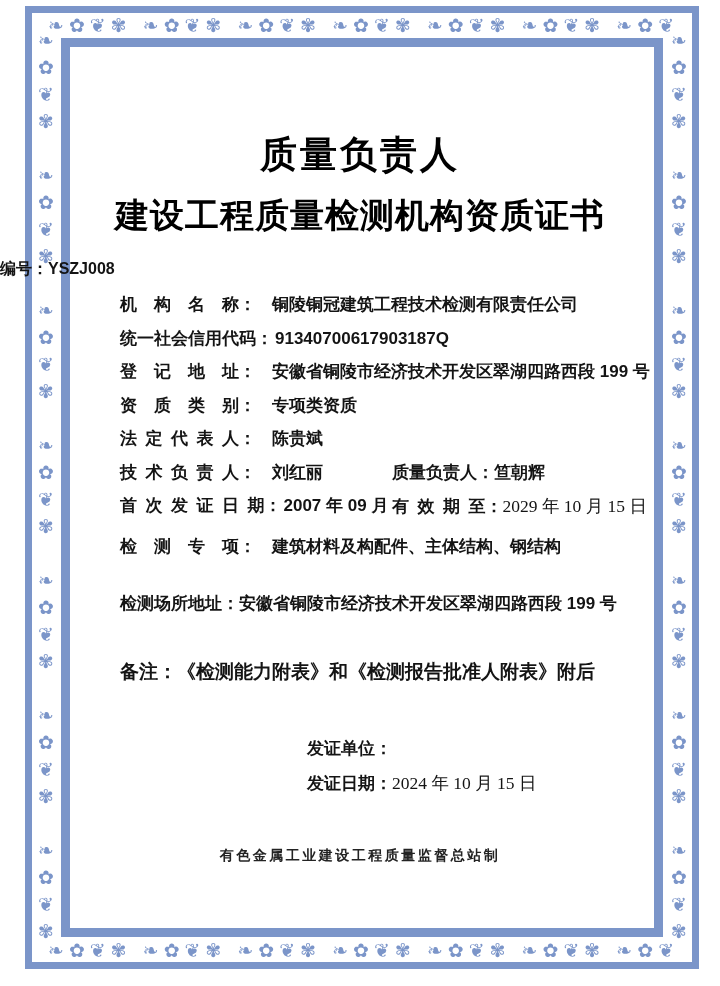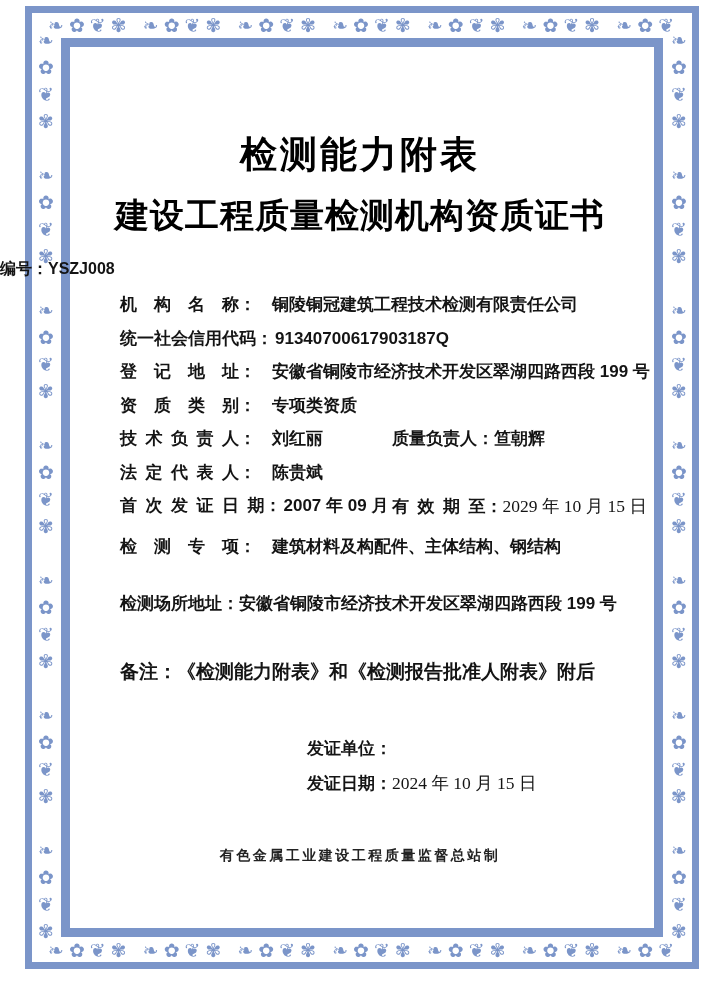--- a/index.html
+++ b/index.html
@@ -55,44 +55,44 @@
 <div class="page">
 
   <div class="frame-outer">
     <div class="orn orn-top">❧✿❦✾ ❧✿❦✾ ❧✿❦✾ ❧✿❦✾ ❧✿❦✾ ❧✿❦✾ ❧✿❦✾ ❧✿❦✾ ❧✿❦✾ ❧✿❦✾ ❧✿❦✾ ❧✿❦✾ ❧✿❦✾ ❧✿❦✾ ❧✿❦✾ ❧✿❦✾ ❧✿❦✾ ❧✿❦✾ ❧✿❦✾ ❧✿❦✾ ❧✿❦✾ ❧✿❦✾ ❧✿❦✾ ❧✿❦✾ ❧✿❦✾ ❧✿❦✾ ❧✿❦✾ ❧✿❦✾ ❧✿❦✾ ❧✿❦✾ ❧✿❦✾ ❧✿❦✾ ❧✿❦✾ ❧✿❦✾ ❧✿❦✾ ❧✿❦✾ ❧✿❦✾ ❧✿❦✾ ❧✿❦✾ ❧✿❦✾ ❧✿❦✾ ❧✿❦✾ ❧✿❦✾ ❧✿❦✾ ❧✿❦✾ ❧✿❦✾ ❧✿❦✾ ❧✿❦✾ ❧✿❦✾ ❧✿❦✾ ❧✿❦✾ ❧✿❦✾ ❧✿❦✾ ❧✿❦✾ ❧✿❦✾ ❧✿❦✾ ❧✿❦✾ ❧✿❦✾ ❧✿❦✾ ❧✿❦✾ </div>
     <div class="orn orn-bottom">❧✿❦✾ ❧✿❦✾ ❧✿❦✾ ❧✿❦✾ ❧✿❦✾ ❧✿❦✾ ❧✿❦✾ ❧✿❦✾ ❧✿❦✾ ❧✿❦✾ ❧✿❦✾ ❧✿❦✾ ❧✿❦✾ ❧✿❦✾ ❧✿❦✾ ❧✿❦✾ ❧✿❦✾ ❧✿❦✾ ❧✿❦✾ ❧✿❦✾ ❧✿❦✾ ❧✿❦✾ ❧✿❦✾ ❧✿❦✾ ❧✿❦✾ ❧✿❦✾ ❧✿❦✾ ❧✿❦✾ ❧✿❦✾ ❧✿❦✾ ❧✿❦✾ ❧✿❦✾ ❧✿❦✾ ❧✿❦✾ ❧✿❦✾ ❧✿❦✾ ❧✿❦✾ ❧✿❦✾ ❧✿❦✾ ❧✿❦✾ ❧✿❦✾ ❧✿❦✾ ❧✿❦✾ ❧✿❦✾ ❧✿❦✾ ❧✿❦✾ ❧✿❦✾ ❧✿❦✾ ❧✿❦✾ ❧✿❦✾ ❧✿❦✾ ❧✿❦✾ ❧✿❦✾ ❧✿❦✾ ❧✿❦✾ ❧✿❦✾ ❧✿❦✾ ❧✿❦✾ ❧✿❦✾ ❧✿❦✾ </div>
     <div class="orn orn-left">❧✿❦✾ ❧✿❦✾ ❧✿❦✾ ❧✿❦✾ ❧✿❦✾ ❧✿❦✾ ❧✿❦✾ ❧✿❦✾ ❧✿❦✾ ❧✿❦✾ ❧✿❦✾ ❧✿❦✾ ❧✿❦✾ ❧✿❦✾ ❧✿❦✾ ❧✿❦✾ ❧✿❦✾ ❧✿❦✾ ❧✿❦✾ ❧✿❦✾ ❧✿❦✾ ❧✿❦✾ ❧✿❦✾ ❧✿❦✾ ❧✿❦✾ ❧✿❦✾ ❧✿❦✾ ❧✿❦✾ ❧✿❦✾ ❧✿❦✾ ❧✿❦✾ ❧✿❦✾ ❧✿❦✾ ❧✿❦✾ ❧✿❦✾ ❧✿❦✾ ❧✿❦✾ ❧✿❦✾ ❧✿❦✾ ❧✿❦✾ ❧✿❦✾ ❧✿❦✾ ❧✿❦✾ ❧✿❦✾ ❧✿❦✾ ❧✿❦✾ ❧✿❦✾ ❧✿❦✾ ❧✿❦✾ ❧✿❦✾ ❧✿❦✾ ❧✿❦✾ ❧✿❦✾ ❧✿❦✾ ❧✿❦✾ ❧✿❦✾ ❧✿❦✾ ❧✿❦✾ ❧✿❦✾ ❧✿❦✾ </div>
     <div class="orn orn-right">❧✿❦✾ ❧✿❦✾ ❧✿❦✾ ❧✿❦✾ ❧✿❦✾ ❧✿❦✾ ❧✿❦✾ ❧✿❦✾ ❧✿❦✾ ❧✿❦✾ ❧✿❦✾ ❧✿❦✾ ❧✿❦✾ ❧✿❦✾ ❧✿❦✾ ❧✿❦✾ ❧✿❦✾ ❧✿❦✾ ❧✿❦✾ ❧✿❦✾ ❧✿❦✾ ❧✿❦✾ ❧✿❦✾ ❧✿❦✾ ❧✿❦✾ ❧✿❦✾ ❧✿❦✾ ❧✿❦✾ ❧✿❦✾ ❧✿❦✾ ❧✿❦✾ ❧✿❦✾ ❧✿❦✾ ❧✿❦✾ ❧✿❦✾ ❧✿❦✾ ❧✿❦✾ ❧✿❦✾ ❧✿❦✾ ❧✿❦✾ ❧✿❦✾ ❧✿❦✾ ❧✿❦✾ ❧✿❦✾ ❧✿❦✾ ❧✿❦✾ ❧✿❦✾ ❧✿❦✾ ❧✿❦✾ ❧✿❦✾ ❧✿❦✾ ❧✿❦✾ ❧✿❦✾ ❧✿❦✾ ❧✿❦✾ ❧✿❦✾ ❧✿❦✾ ❧✿❦✾ ❧✿❦✾ ❧✿❦✾ </div>
     <div class="frame-inner"></div>
   </div>
 
-  <div class="abs title1">检测能力附表</div>
+  <div class="abs title1">质量负责人</div>
   <div class="abs title2">建设工程质量检测机构资质证书</div>
 
   <div class="abs serial"><span>编号：</span><span>YSZJ008</span></div>
 
   <div class="abs fields">
     <div class="row">
       <span class="flabel">机　构　名　称：</span><span class="fvalue">铜陵铜冠建筑工程技术检测有限责任公司</span>
     </div>
     <div class="row">
       <span class="flabel">统一社会信用代码：</span><span class="fvalue">91340700617903187Q</span>
     </div>
     <div class="row">
       <span class="flabel">登　记　地　址：</span><span class="fvalue">安徽省铜陵市经济技术开发区翠湖四路西段 199 号</span>
     </div>
     <div class="row">
       <span class="flabel">资　质　类　别：</span><span class="fvalue">专项类资质</span>
     </div>
     <div class="row">
+      <span class="flabel">法 定 代 表 人：</span><span class="fvalue">陈贵斌</span>
+    </div>
+    <div class="row">
       <span class="flabel">技 术 负 责 人：</span><span class="fvalue">刘红丽</span>
       <span class="col2"><span>质量负责人：</span><span>笪朝辉</span></span>
-    </div>
-    <div class="row">
-      <span class="flabel">法 定 代 表 人：</span><span class="fvalue">陈贵斌</span>
     </div>
     <div class="row">
       <span class="flabel">首 次 发 证 日 期：</span><span class="fvalue">2007 年 09 月</span>
       <span class="col2"><span>有 效 期 至：</span><span class="dval">2029 年 10 月 15 日</span></span>
     </div>
     <div class="row row-last">
       <span class="flabel">检　测　专　项：</span><span class="fvalue">建筑材料及构配件、主体结构、钢结构</span>
     </div>
   </div>
 

